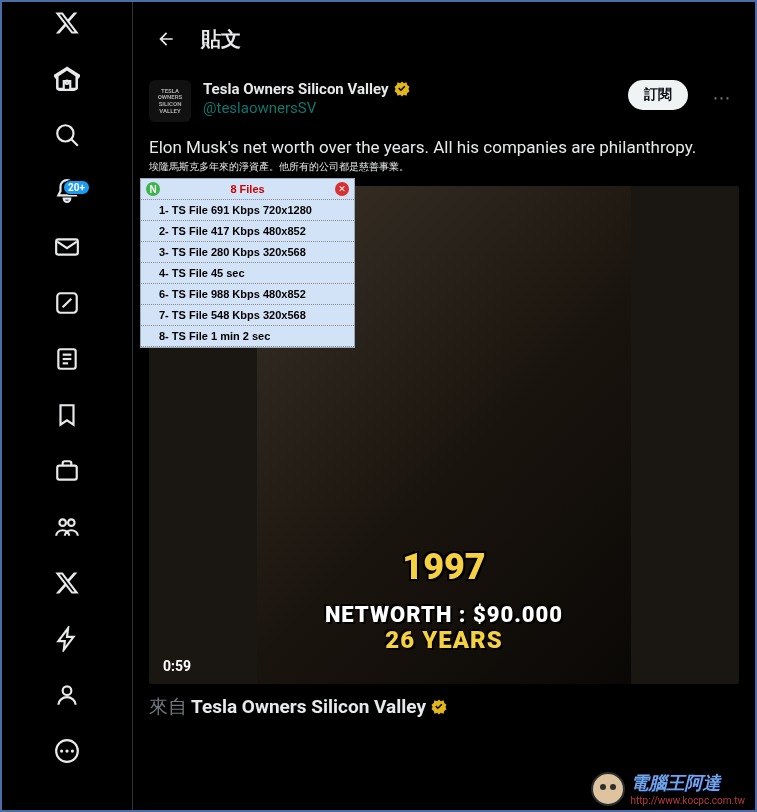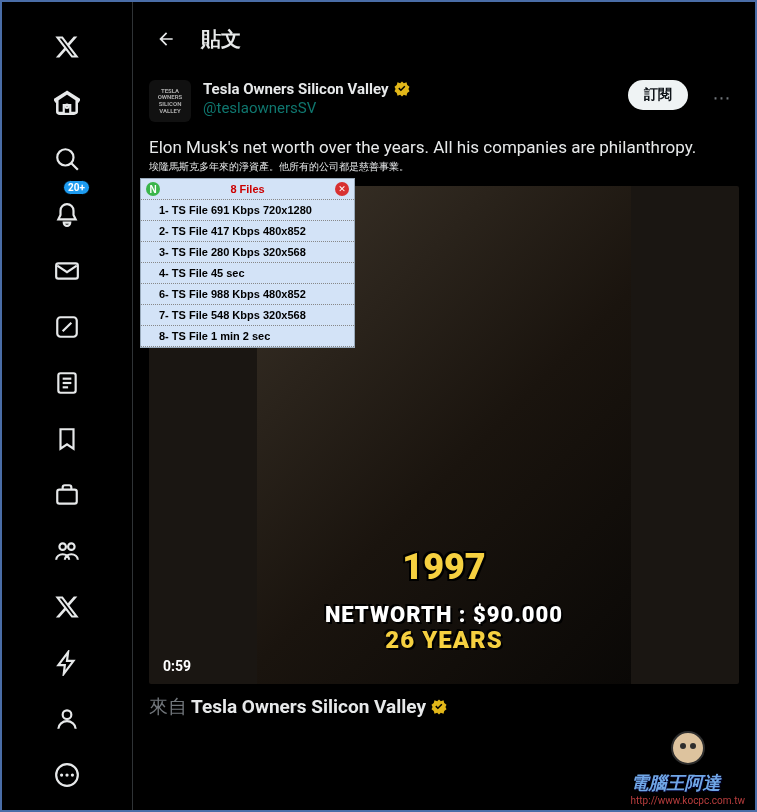--- a/index.html
+++ b/index.html
@@ -17,21 +17,21 @@
   width: 130px;
   display: flex;
   flex-direction: column;
   align-items: center;
   padding-top: 8px;
 }
 .sidebar-item {
   width: 50px;
   height: 50px;
   display: flex;
-  align-items: flex-end;
+  align-items: flex-start;
   justify-content: center;
   cursor: pointer;
   border-radius: 50%;
   position: relative;
   margin-bottom: 6px;
 }
 .sidebar-item svg { width: 26px; height: 26px; fill: #e7e9ea; }
 .notif-badge {
   position: absolute;
   top: 2px;
@@ -244,21 +244,20 @@
 }
 .from-name { color: #e7e9ea; font-weight: bold; }
 .watermark {
   position: absolute;
   bottom: 6px;
   right: 12px;
   display: flex;
   align-items: center;
   gap: 6px;
   opacity: 0.9;
-  flex-direction: column;
 }
 .wm-face {
   width: 34px;
   height: 34px;
   border-radius: 50%;
   background: #f6d9b0;
   border: 2px solid #333;
   position: relative;
 }
 .wm-face::before, .wm-face::after {

